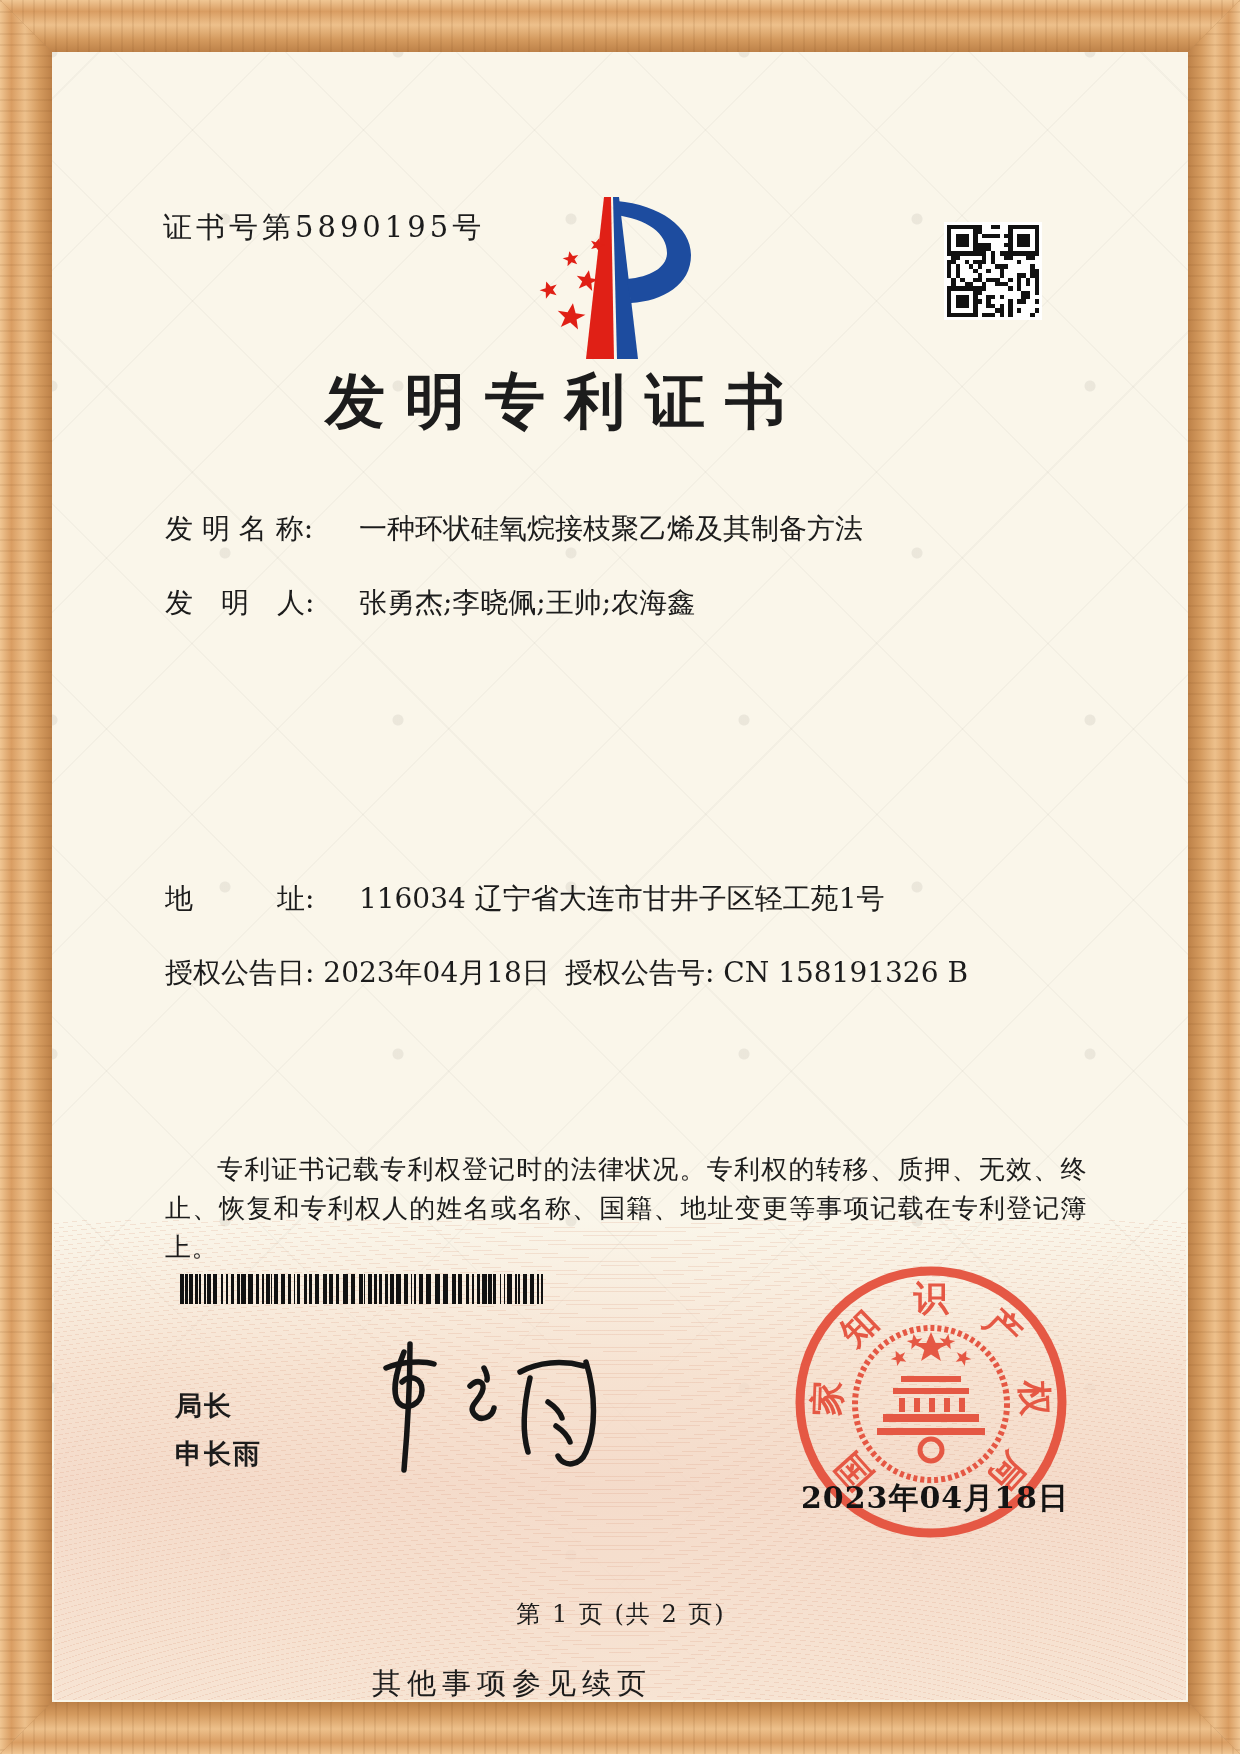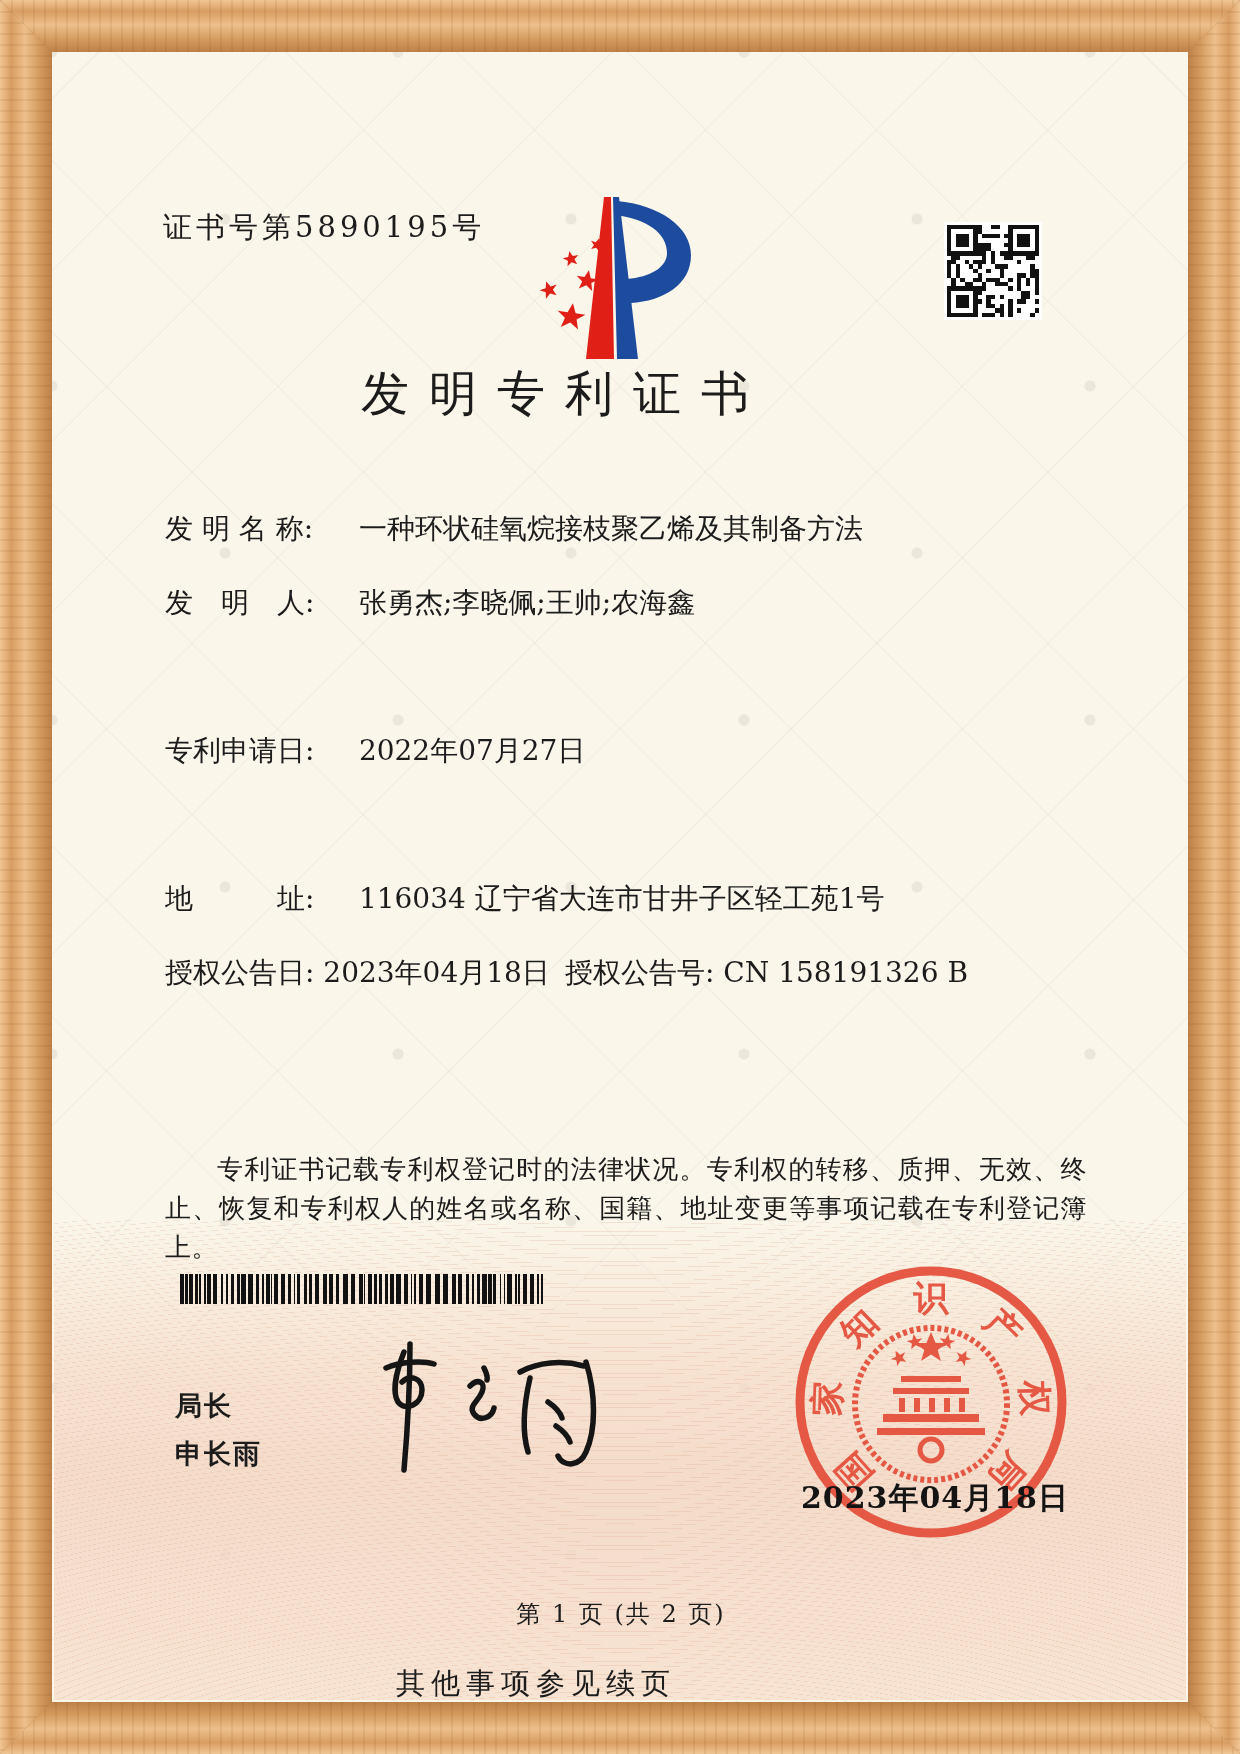--- a/index.html
+++ b/index.html
@@ -63,38 +63,38 @@
   .corner.bl{left:108px;top:1524px;transform:scaleY(-1);}
   .corner.br{left:1022px;top:1524px;transform:scale(-1,-1);}
 
   
   .content{position:absolute;inset:0;z-index:3;}
   .certno{position:absolute;left:163px;top:208px;font-size:29px;letter-spacing:4px;}
   .logo{position:absolute;left:505px;top:192px;width:210px;height:172px;}
   .qrwrap{position:absolute;left:944px;top:222px;width:98px;height:98px;background:#fff;padding:3px;box-sizing:border-box;}
   .qrwrap svg{width:100%;height:100%;display:block;}
   .title{position:absolute;left:102px;width:1038px;top:362px;text-align:center;
-     font-size:48px;font-weight:400;letter-spacing:20px;transform:translateX(-56px);}
+     font-size:60px;font-weight:700;letter-spacing:20px;transform:translateX(-56px);}
   .frow{position:absolute;left:165px;font-size:28px;white-space:nowrap;}
   .frow .flabel{display:inline-block;min-width:185px;}
   .r1{top:510px}.r2{top:584px}.r3{top:658px}.r4{top:732px}.r5{top:806px}.r6{top:880px}.r7{top:954px}
   .g2{position:absolute;left:400px;top:0;white-space:nowrap;}
   .para{position:absolute;left:165px;width:922px;font-size:26px;line-height:39px;
      text-align:justify;text-indent:2em;letter-spacing:.5px;}
   .p1{top:1016px}.p2{top:1124px}
   .barcode{position:absolute;left:180px;top:1274px;width:368px;height:30px;}
   .comm{position:absolute;left:175px;font-family:"DejaVu Sans","Liberation Sans",sans-serif;
      font-weight:700;font-size:27px;letter-spacing:2px;}
   .comm.t{top:1388px}.comm.n{top:1436px}
   .signature{position:absolute;left:352px;top:1338px;width:272px;height:140px;}
   .seal{position:absolute;left:781px;top:1252px;width:300px;height:300px;opacity:.95;mix-blend-mode:multiply;z-index:4;}
   .sealdate{position:absolute;left:790px;top:1478px;width:290px;text-align:center;
      font-size:30px;font-weight:700;letter-spacing:1px;color:#141414;z-index:5;}
   .pageinfo{position:absolute;left:102px;width:1038px;top:1598px;text-align:center;font-size:24px;letter-spacing:2px;}
-  .footnote{position:absolute;left:0;width:1024px;top:1664px;text-align:center;font-size:29px;letter-spacing:6px;margin-left:24px;}
+  .footnote{position:absolute;left:0;width:1024px;top:1664px;text-align:center;font-size:29px;letter-spacing:6px;}
 </style>
 </head>
 <body>
 
 <div class="page">
 
   <svg width="0" height="0" style="position:absolute" aria-hidden="true">
     <defs>
       <polygon id="star" points="0,-10 2.9,-3.1 10,-3.1 4.2,1.2 6.2,8.1 0,4 -6.2,8.1 -4.2,1.2 -10,-3.1 -2.9,-3.1"></polygon>
       <g id="ornArm">
@@ -733,24 +733,20 @@
     <div class="title">发明专利证书</div>
 
     <div class="frow r1">
       <span class="flabel">发 明 名 称:</span>
       <span class="fvalue">一种环状硅氧烷接枝聚乙烯及其制备方法</span>
     </div>
     <div class="frow r2">
       <span class="flabel">发　明　人:</span>
       <span class="fvalue">张勇杰;李晓佩;王帅;农海鑫</span>
     </div>
-    <div class="frow r4">
-      <span class="flabel">专利申请日:</span>
-      <span class="fvalue">2022年07月27日</span>
-    </div>
     <div class="frow r6">
       <span class="flabel">地　　　址:</span>
       <span class="fvalue">116034 辽宁省大连市甘井子区轻工苑1号</span>
     </div>
     <div class="frow r7">
       <span>授权公告日:</span>
       <span>2023年04月18日</span>
       <span class="g2">
         <span>授权公告号:</span>
         <span>CN 158191326 B</span>

